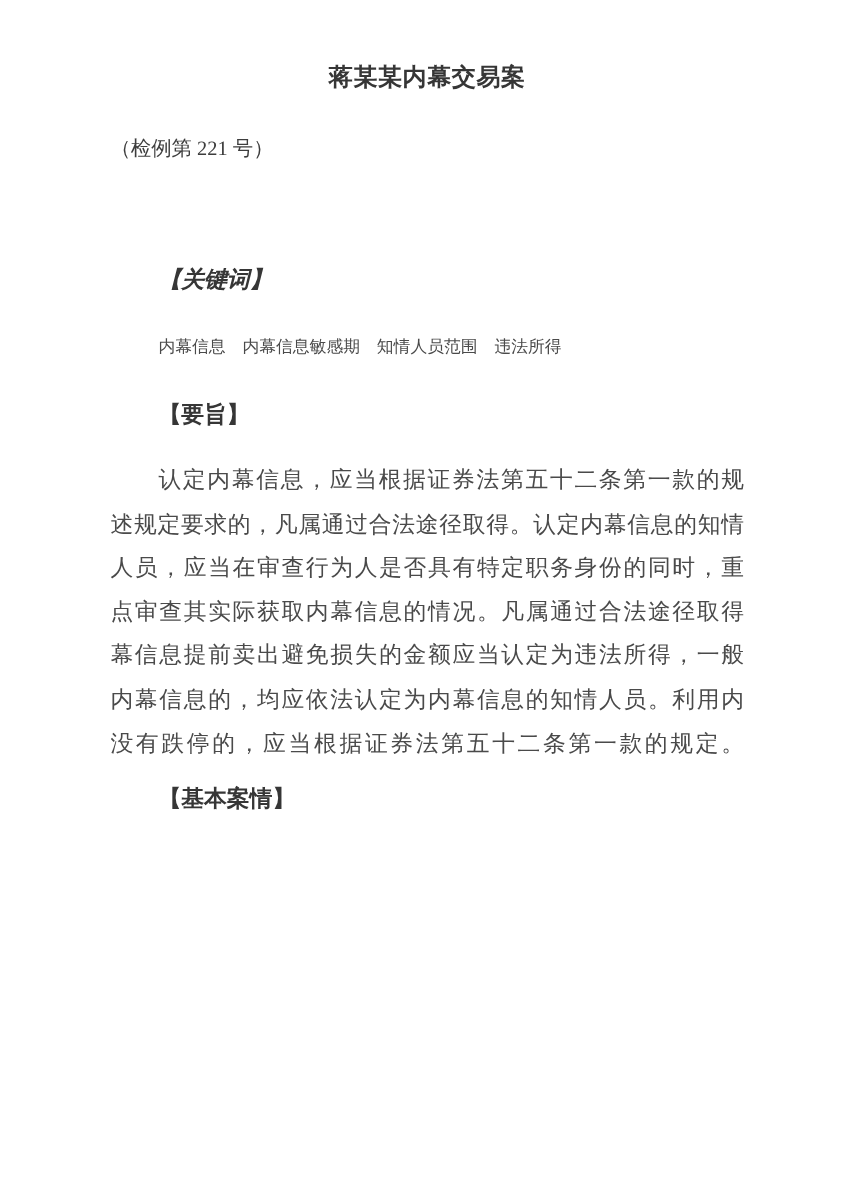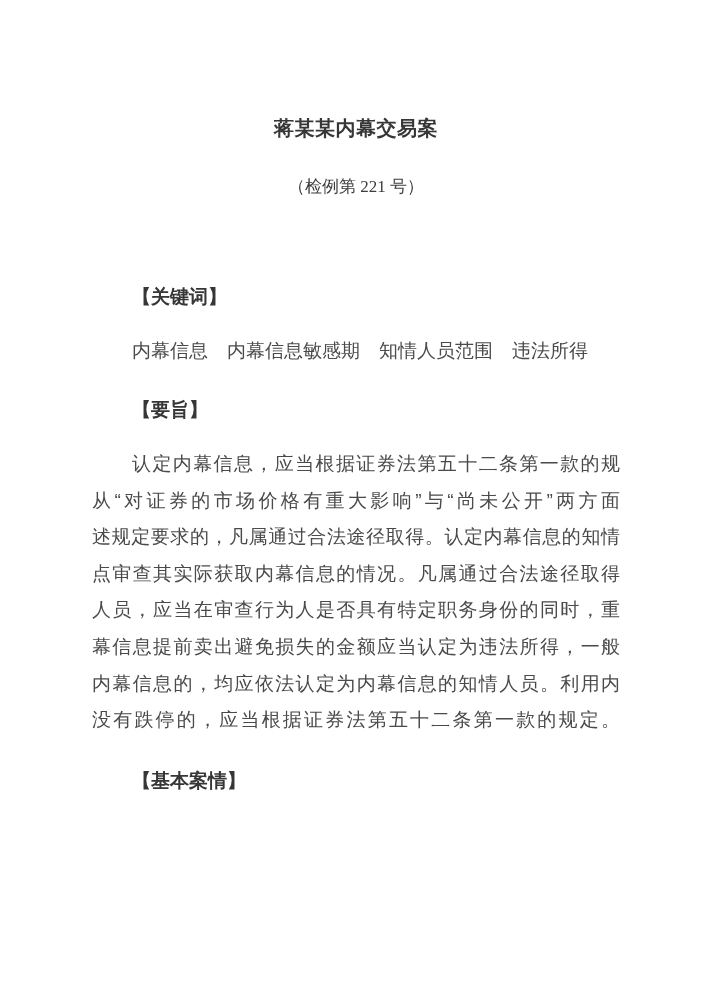--- a/index.html
+++ b/index.html
@@ -9,88 +9,86 @@
     width: 707px;
     height: 999px;
     margin: 0 auto;
     background: #ffffff;
     overflow: hidden;
     font-family: "Liberation Sans", sans-serif;
     padding-left: 92px;
     padding-right: 87px;
   }
   .doc-title {
-    margin-top: 114px;
+    margin-top: 51px;
     text-align: center;
     font-size: 20px;
     line-height: 28px;
     font-weight: 700;
     color: #363636;
     letter-spacing: 0.5px;
   }
   .doc-subtitle {
     margin-top: 32px;
-    text-align: center;
     font-family: "Liberation Serif", serif;
     font-size: 17px;
     line-height: 26px;
     color: #3d3d3d;
   }
   .sec-heading {
     font-size: 19px;
     line-height: 30px;
     font-weight: 700;
     color: #363636;
     text-indent: 40px;
   }
-  .h-keywords { margin-top: 82px; }
+  .h-keywords { margin-top: 82px; font-style: italic; }
   .keywords-line {
     margin-top: 24px;
-    font-size: 19px;
+    font-size: 14px;
     line-height: 30px;
     color: #4a4a4a;
     text-indent: 40px;
     white-space: nowrap;
   }
   .h-gist { margin-top: 29px; }
   .gist-body { margin-top: 21px; }
   .gist-line {
     font-size: 19px;
     line-height: 36.6px;
     color: #4a4a4a;
     text-align: justify;
     text-align-last: justify;
     text-justify: inter-character;
     overflow: hidden;
     height: 36.6px;
   }
   .gist-line.first { text-indent: 40px; }
-  .h-facts { margin-top: 27px; }
+  .h-facts { margin-top: 13px; }
 </style>
 </head>
 <body>
 
 <div class="page">
 
   <div class="doc-title">蒋某某内幕交易案</div>
 
   <div class="doc-subtitle">（检例第 221 号）</div>
 
   <div class="sec-heading h-keywords">【关键词】</div>
 
   <div class="keywords-line">内幕信息　内幕信息敏感期　知情人员范围　违法所得</div>
 
   <div class="sec-heading h-gist">【要旨】</div>
 
   <div class="gist-body">
     <div class="gist-line first">认定内幕信息，应当根据证券法第五十二条第一款的规定，</div>
-    <div class="gist-line">从“对证券的市场价格有重大影响”与“尚未公开”两方面</div>
     <div class="gist-line">述规定要求的，凡属通过合法途径取得。认定内幕信息的知情</div>
+    <div class="gist-line">人员，应当在审查行为人是否具有特定职务身份的同时，重</div>
     <div class="gist-line">点审查其实际获取内幕信息的情况。凡属通过合法途径取得</div>
-    <div class="gist-line">人员，应当在审查行为人是否具有特定职务身份的同时，重</div>
     <div class="gist-line">幕信息提前卖出避免损失的金额应当认定为违法所得，一般</div>
     <div class="gist-line">内幕信息的，均应依法认定为内幕信息的知情人员。利用内</div>
     <div class="gist-line">没有跌停的，应当根据证券法第五十二条第一款的规定。</div>
   </div>
 
   <div class="sec-heading h-facts">【基本案情】</div>
 
 </div>
 
 </body></html>

